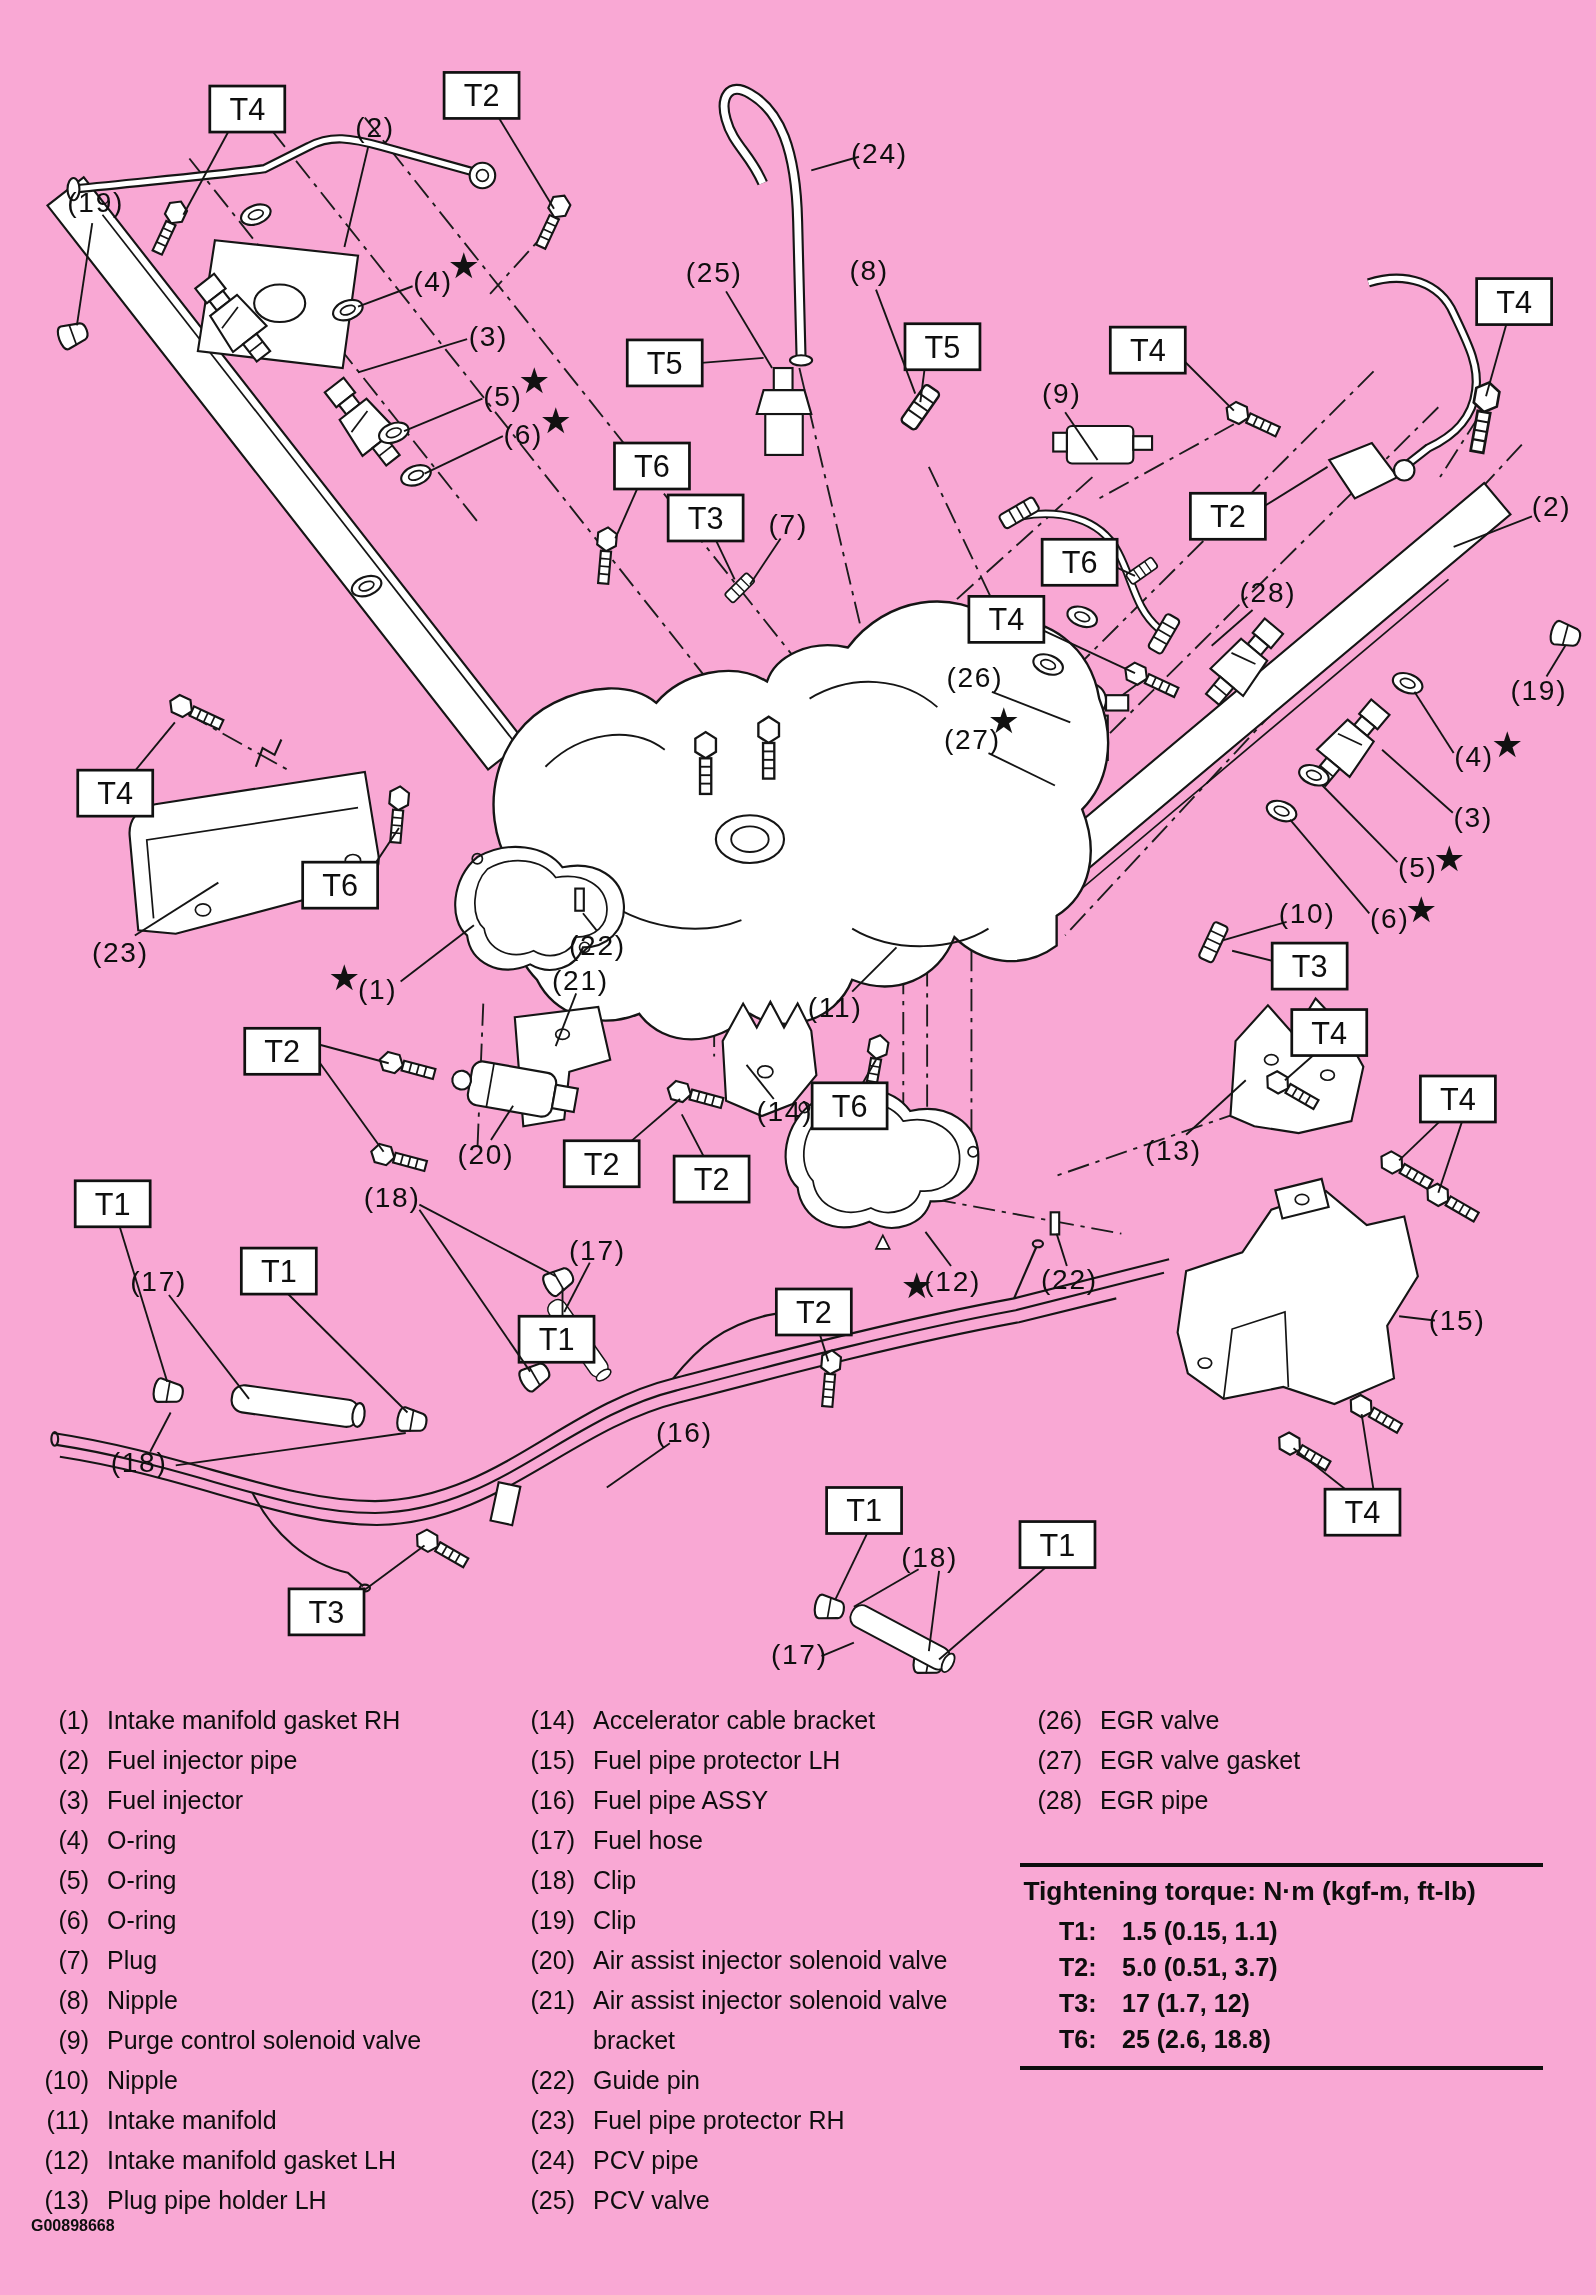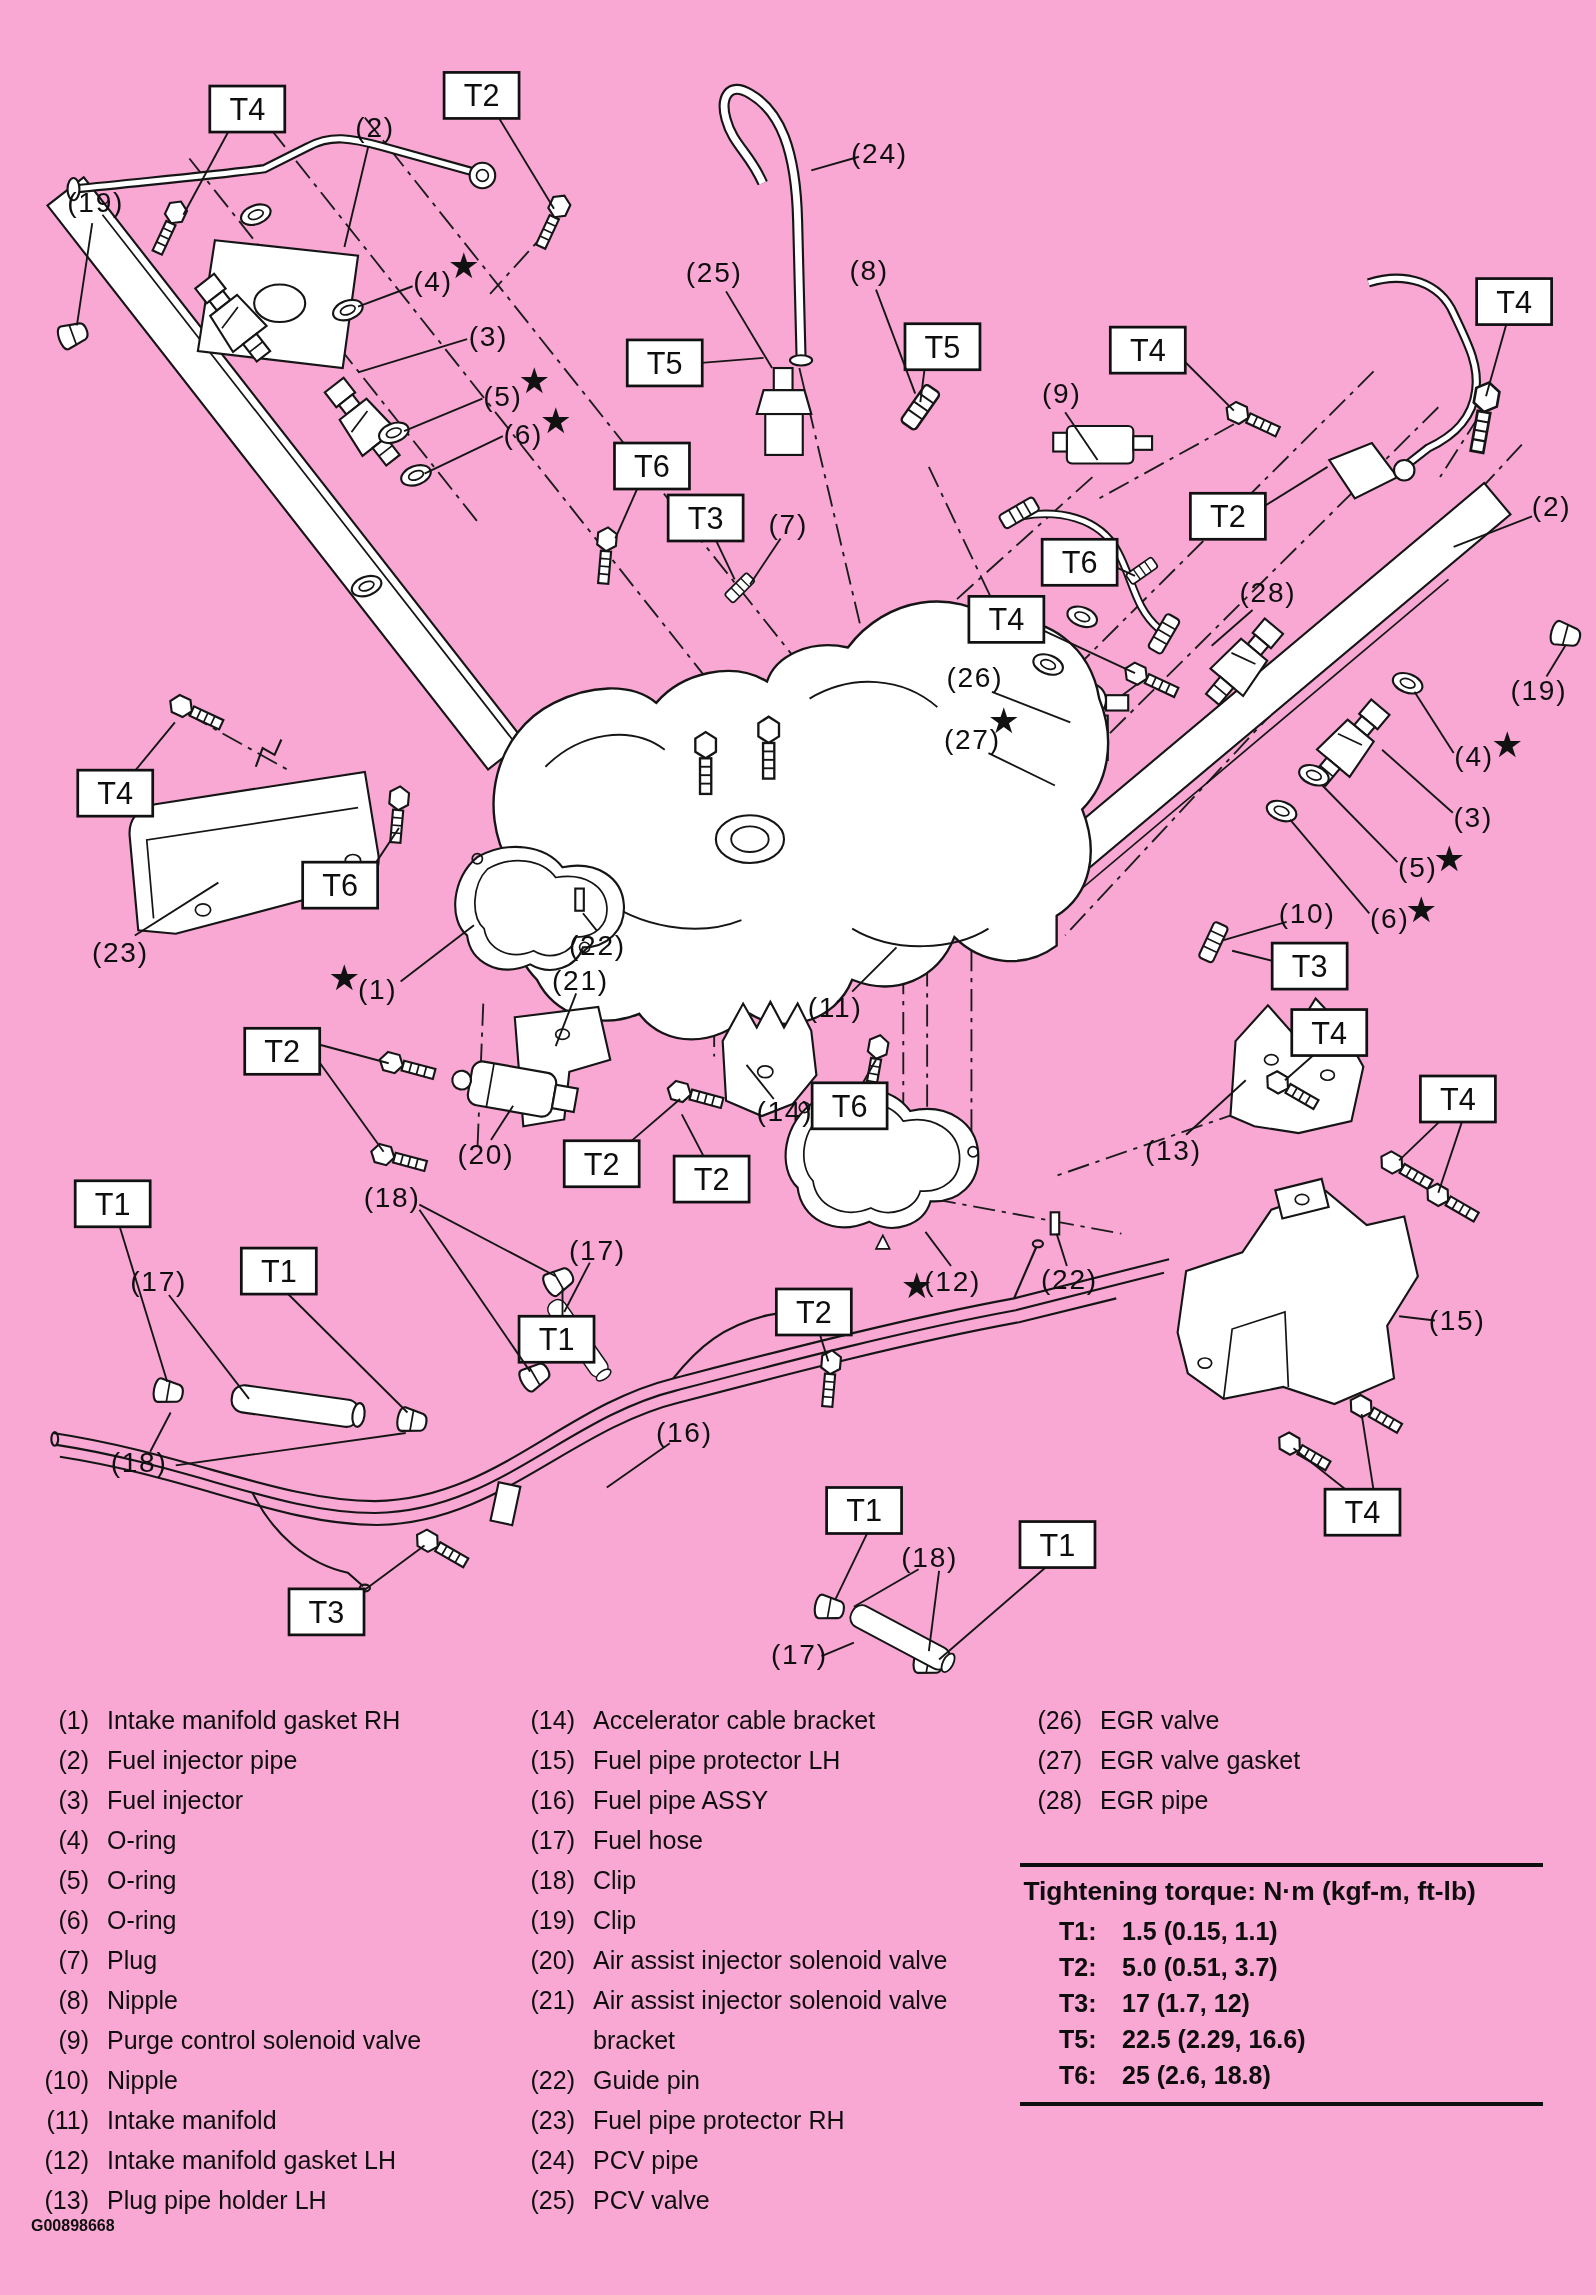--- a/index.html
+++ b/index.html
@@ -596,20 +596,19 @@
         <span class="legend-name">EGR pipe</span>
       </div>
     </div>
 
   <div id="torque-table">
     <div id="torque-title">Tightening torque: N·m (kgf-m, ft-lb)</div>
     <div id="torque-rows">
         <div class="tq-row"><span class="tq-label">T1:</span><span>1.5 (0.15, 1.1)</span></div>
         <div class="tq-row"><span class="tq-label">T2:</span><span>5.0 (0.51, 3.7)</span></div>
         <div class="tq-row"><span class="tq-label">T3:</span><span>17 (1.7, 12)</span></div>
-        <div class="tq-row"><span class="tq-label">T5:</span><span>22.5 (2.29, 16.6)</span></div>
         <div class="tq-row"><span class="tq-label">T6:</span><span>25 (2.6, 18.8)</span></div>
       </div>
   </div>
 
   <div id="figure-code">G00898668</div>
 </div>
 
 
 </body></html>

